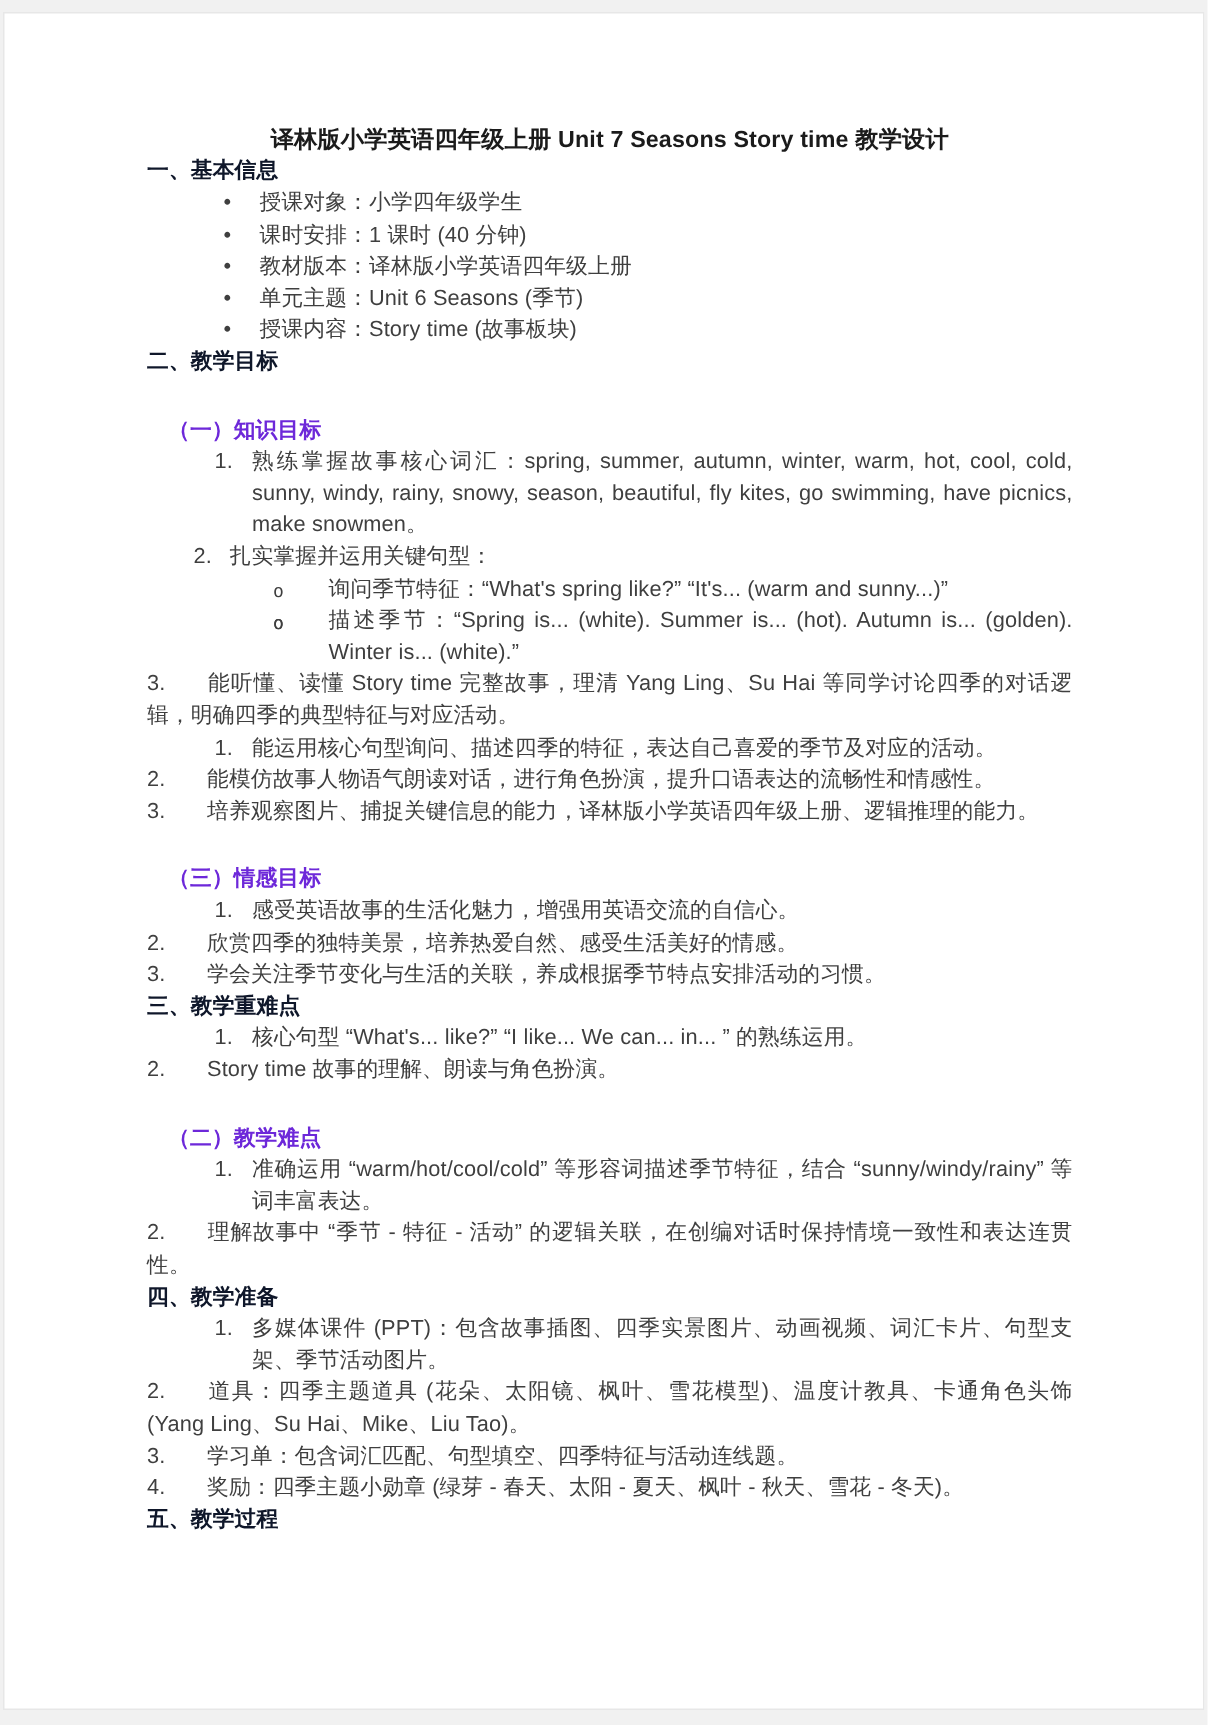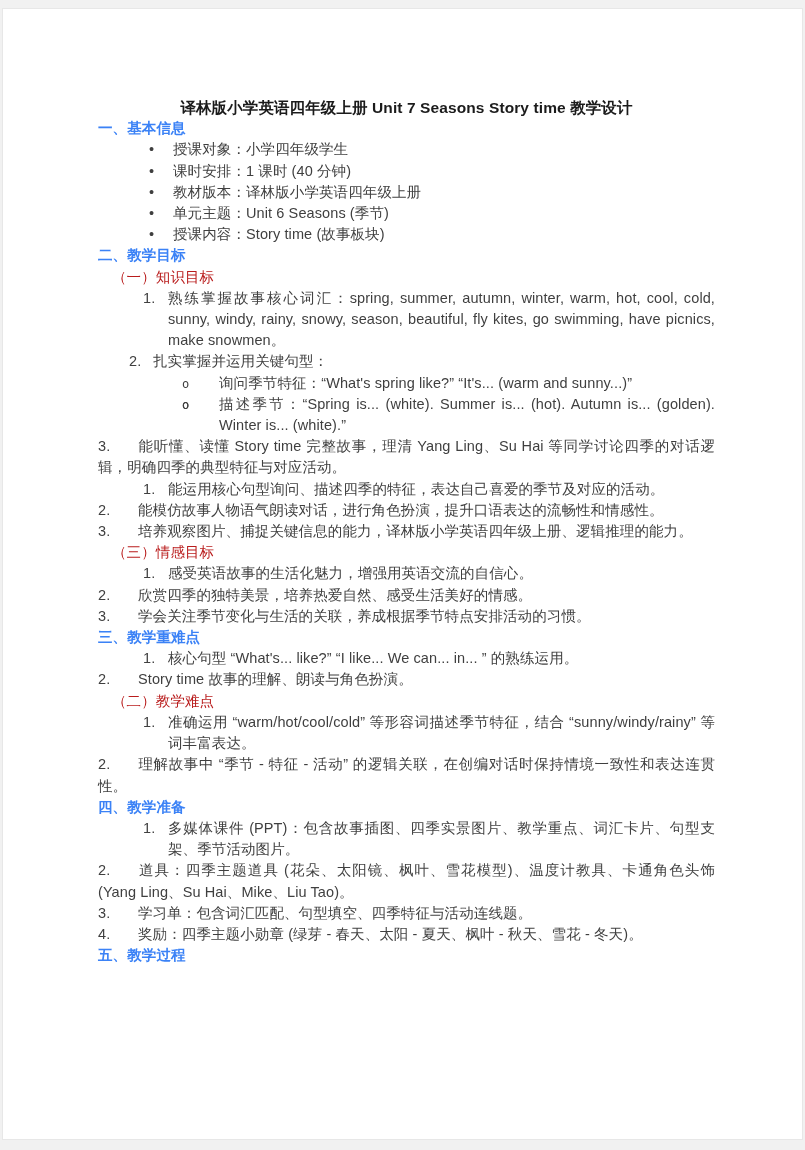--- a/index.html
+++ b/index.html
@@ -12,42 +12,43 @@
   .screen { position: relative; width: 805px; height: 1150px; }
   .page {
     position: absolute;
     left: 2px; right: 2px; top: 8px; bottom: 10px;
     background: #ffffff;
     border: 1px solid #e7e7e7;
     box-sizing: border-box;
   }
   .content {
     position: absolute;
-    left: 95px; top: 88px;
+    left: 95px; top: 74px;
     width: 617px;
     font-size: 14.5px;
     line-height: 21.2px;
     color: #3f3f3f;
     letter-spacing: 0.1px;
   }
   .blk { margin: 0; }
   .title {
     text-align: center;
     font-weight: bold;
     font-size: 15.5px;
     color: #1b1b1b;
   }
   .h1 {
     font-weight: bold;
-    color: #3b82f6;
+    color: #0f172a;
   }
   .h2 {
-    font-weight: normal;
-    color: #b91c1c;
+    font-weight: bold;
+    color: #6d28d9;
     padding-left: 14px;
+    margin-top: 24px;
   }
   
   .bullet { position: relative; padding-left: 75px; }
   .bullet .m { position: absolute; left: 51px; top: 0; }
   
   .num-a { position: relative; padding-left: 70px; text-align: justify; }
   .num-a .m { position: absolute; left: 45px; top: 0; }
   
   .num-b { position: relative; padding-left: 55px; }
   .num-b .m { position: absolute; left: 31px; top: 0; }
@@ -159,21 +160,21 @@
         <span class="m">1.</span>
         <span>准确运用 “warm/hot/cool/cold” 等形容词描述季节特征，结合 “sunny/windy/rainy” 等词丰富表达。</span>
       </div>
       <div class="blk num-f">
         <span class="fm">2.</span><span>理解故事中 “季节 - 特征 - 活动” 的逻辑关联，在创编对话时保持情境一致性和表达连贯性。</span>
       </div>
 
       <div class="blk h1">四、教学准备</div>
       <div class="blk num-a">
         <span class="m">1.</span>
-        <span>多媒体课件 (PPT)：包含故事插图、四季实景图片、教学重点、词汇卡片、句型支架、季节活动图片。</span>
+        <span>多媒体课件 (PPT)：包含故事插图、四季实景图片、动画视频、词汇卡片、句型支架、季节活动图片。</span>
       </div>
       <div class="blk num-f">
         <span class="fm">2.</span><span>道具：四季主题道具 (花朵、太阳镜、枫叶、雪花模型)、温度计教具、卡通角色头饰 (Yang Ling、Su Hai、Mike、Liu Tao)。</span>
       </div>
       <div class="blk num-f">
         <span class="fm">3.</span><span>学习单：包含词汇匹配、句型填空、四季特征与活动连线题。</span>
       </div>
       <div class="blk num-f">
         <span class="fm">4.</span><span>奖励：四季主题小勋章 (绿芽 - 春天、太阳 - 夏天、枫叶 - 秋天、雪花 - 冬天)。</span>
       </div>

